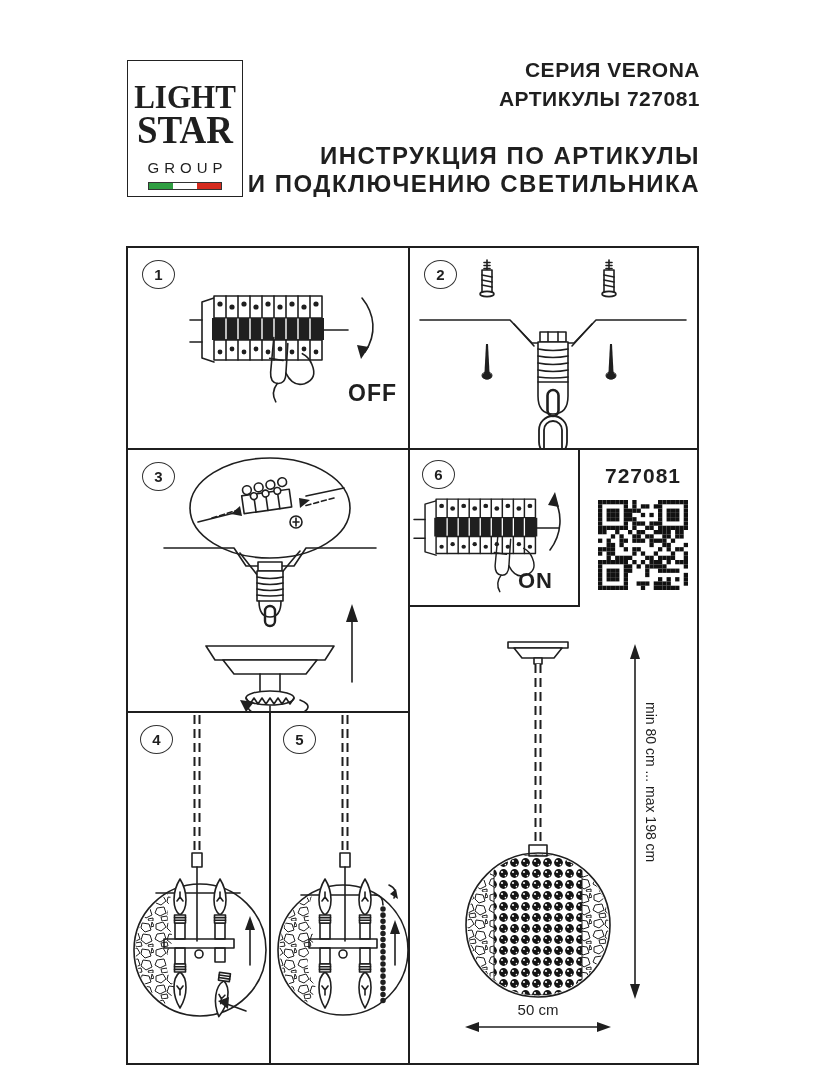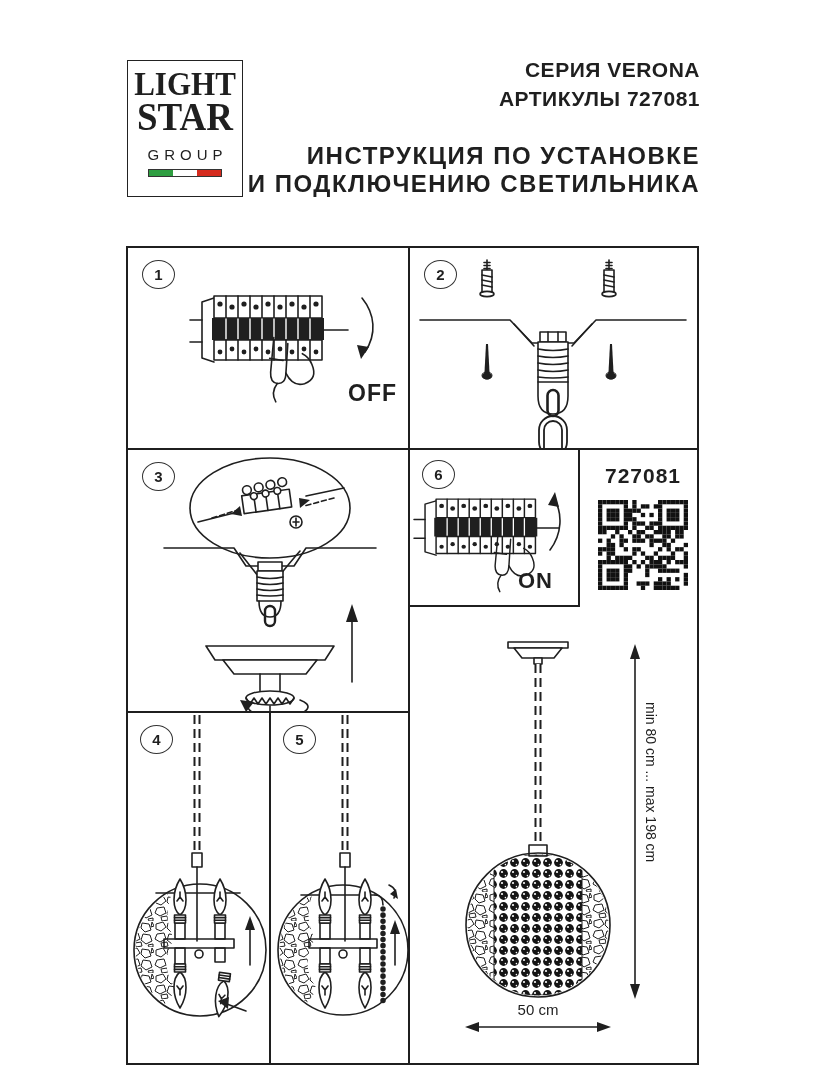--- a/index.html
+++ b/index.html
@@ -1,21 +1,21 @@
 <!DOCTYPE html>
 <html><head>
 <meta charset="utf-8">
 <style>
   html,body{margin:0;padding:0;background:#e8e8e8;}
   .page{position:relative;width:826px;height:1087px;background:#ffffff;margin:0 auto;
         font-family:"Liberation Sans",sans-serif;color:#1f1f1f;overflow:hidden;}
   
   .logo-box{position:absolute;left:127px;top:60px;width:116px;height:137px;
             border:1.5px solid #222;box-sizing:border-box;display:flex;flex-direction:column;
-            align-items:center;justify-content:flex-end;padding-bottom:19px;}
+            align-items:center;justify-content:flex-end;padding-bottom:6px;}
   .logo-word1{font-family:"Liberation Serif",serif;font-weight:700;font-size:31px;line-height:.95;
               letter-spacing:0;transform:scaleY(1.12);}
   .logo-word2{font-family:"Liberation Serif",serif;font-weight:700;font-size:37px;line-height:.95;
               letter-spacing:0;transform:scaleY(1.08);}
   .logo-word3{font-size:15px;letter-spacing:5px;margin-top:12px;margin-left:5px;font-weight:400;}
   .logo-flag{width:74px;height:8px;margin-top:6px;border:1px solid #333;display:flex;box-sizing:border-box;}
   .logo-flag span{flex:1;height:100%;}
   .flag-green{background:#2f9e41;} .flag-white{background:#ffffff;} .flag-red{background:#d52b1e;}
   
   .header-text{position:absolute;right:126px;top:55px;text-align:right;font-weight:700;}
@@ -161,21 +161,21 @@
     <div class="logo-flag">
       <span class="flag-green"></span>
       <span class="flag-white"></span>
       <span class="flag-red"></span>
     </div>
   </div>
 
   <div class="header-text">
     <div class="hdr-series">СЕРИЯ VERONA</div>
     <div class="hdr-series">АРТИКУЛЫ 727081</div>
-    <div class="hdr-title">ИНСТРУКЦИЯ ПО УСТАНОВКЕ</div>
+    <div class="hdr-title">ИНСТРУКЦИЯ ПО АРТИКУЛЫ</div>
     <div class="hdr-title" style="margin-top:0;text-align:right;">И ПОДКЛЮЧЕНИЮ СВЕТИЛЬНИКА</div>
   </div>
 
   <div class="grid">
 
     <div class="cell p1">
       <div class="badge" style="left:14px;top:12px;">
         <span>1</span>
       </div>
       <svg width="282" height="200" viewBox="0 0 282 200">

